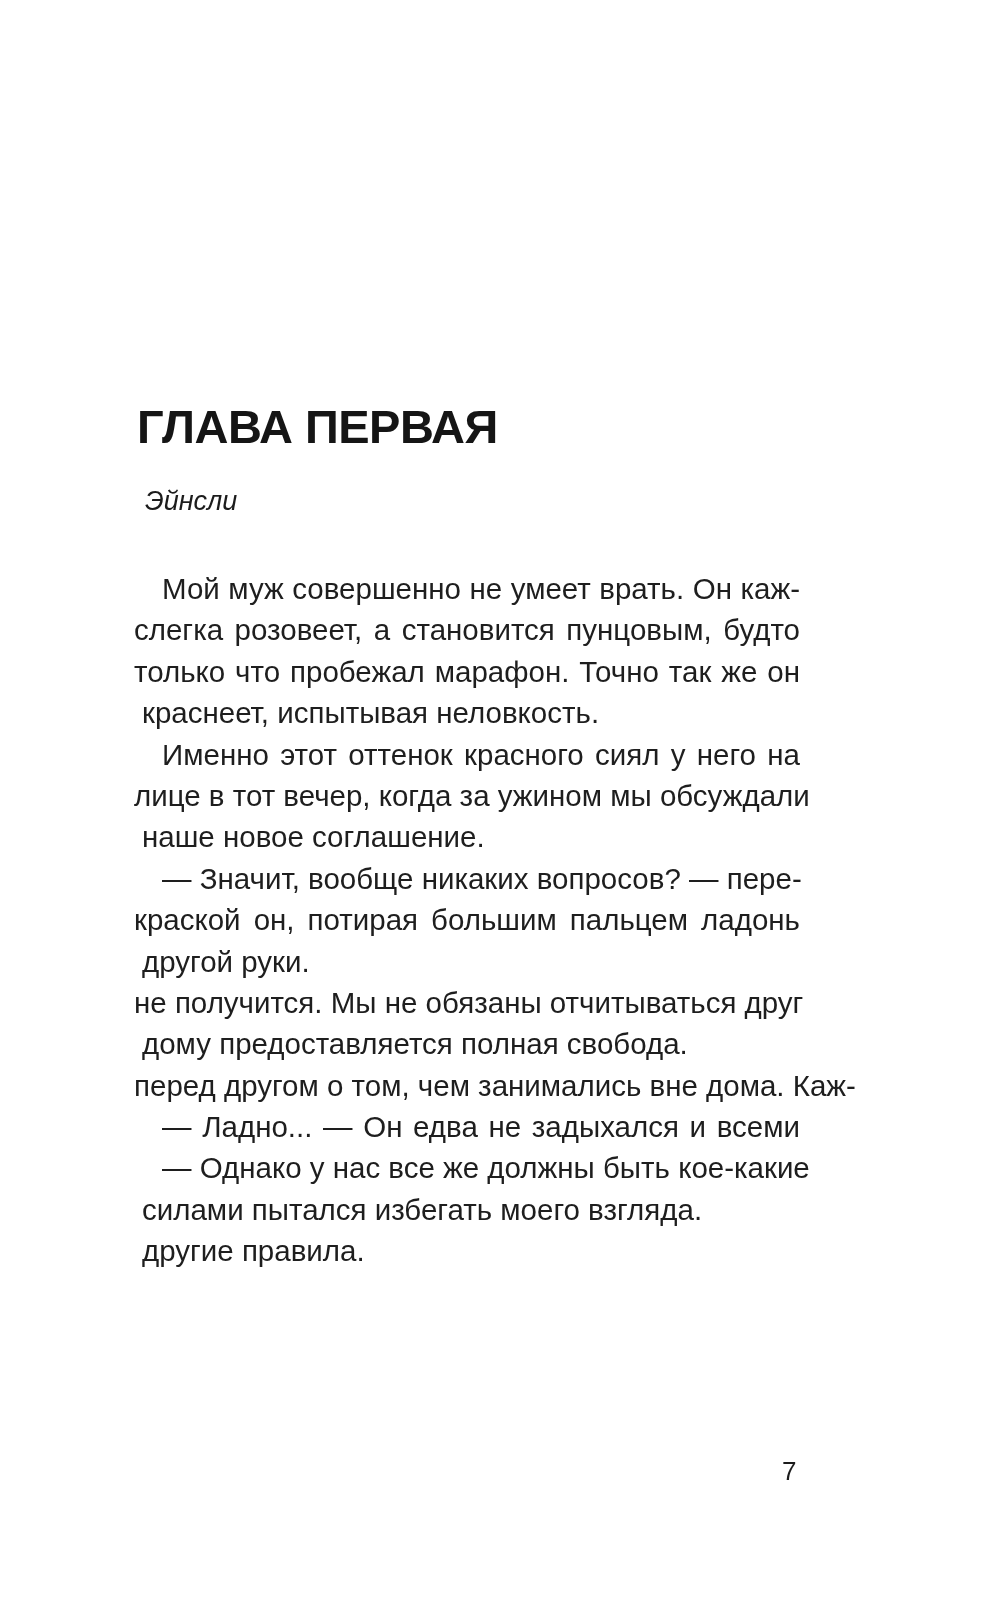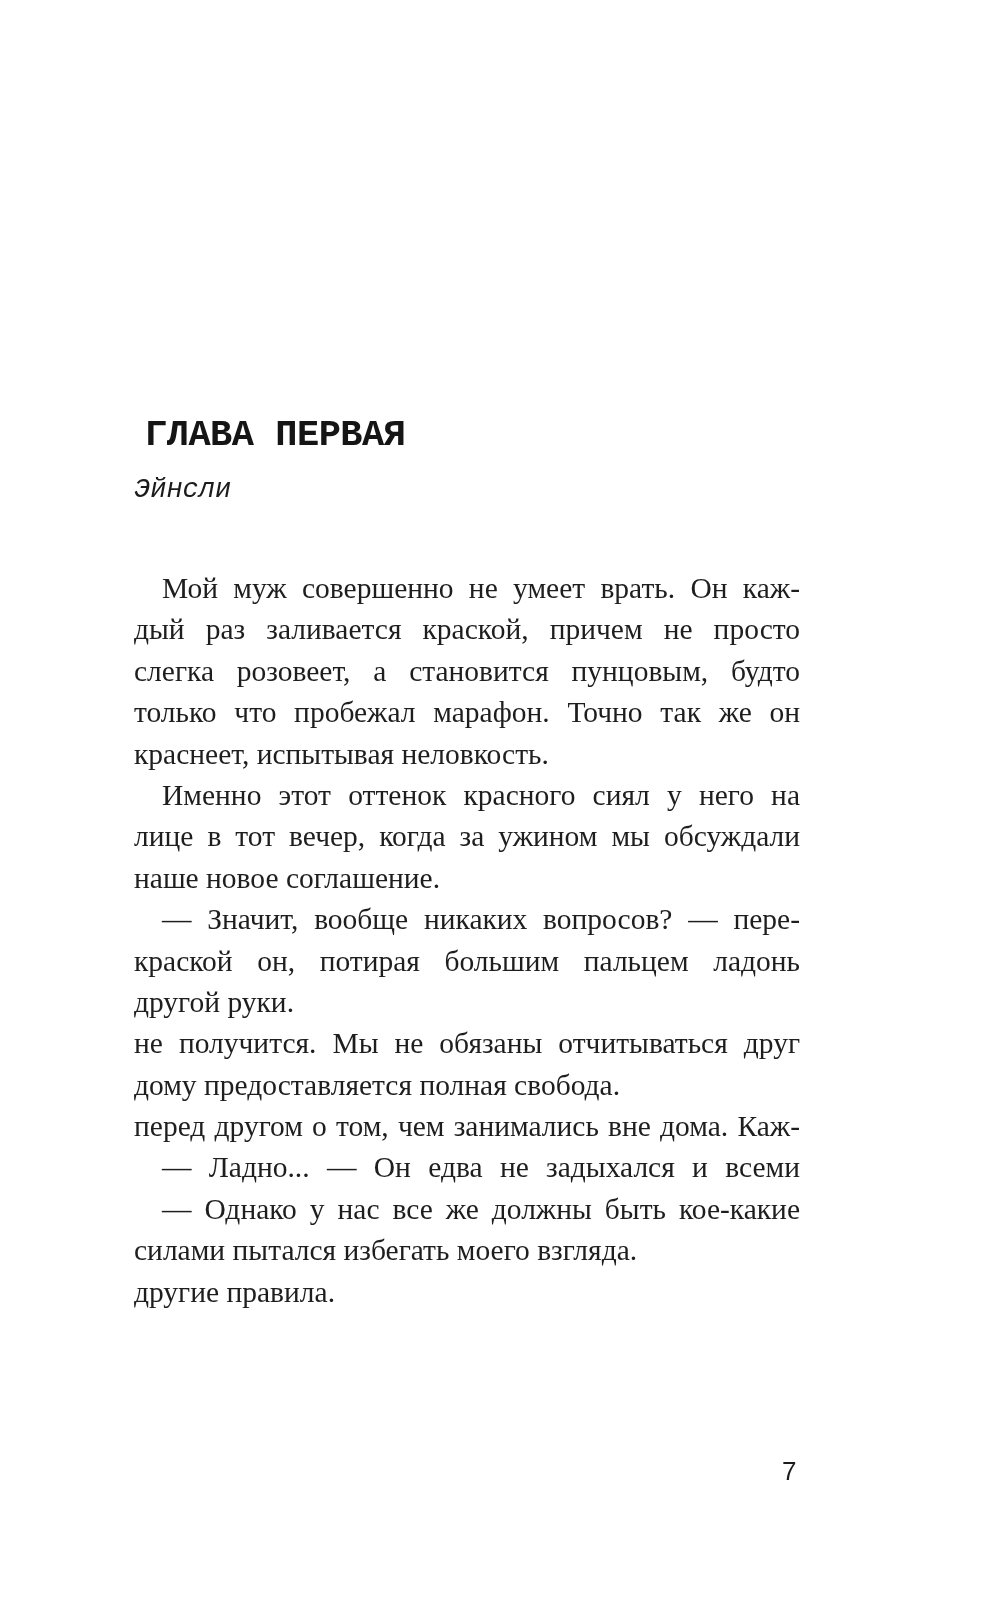--- a/index.html
+++ b/index.html
@@ -16,60 +16,61 @@
   }
   .page {
     position: absolute;
     left: 0; top: 0;
     width: 1000px; height: 1615px;
   }
   .chapter-title {
     position: absolute;
     left: 133px;
     top: 393px;
-    margin: 12px;
-    font-family: Liberation Mono, monospace;
+    margin: 4px;
+    font-family: Liberation Sans, sans-serif;
     font-weight: bold;
-    font-size: 37px;
+    font-size: 47px;
     letter-spacing: -0.5px;
     line-height: 60px;
     color: #151515;
     white-space: nowrap;
   }
   .narrator {
     position: absolute;
     left: 134px;
     top: 472px;
-    margin: 0;
-    font-family: Liberation Mono, monospace;
+    margin: 11px;
+    font-family: Liberation Sans, sans-serif;
     font-style: italic;
     font-size: 27px;
     line-height: 36px;
     color: #1c1c1c;
   }
   .body-text {
     position: absolute;
     left: 134px;
     top: 568px;
     width: 666px;
-    font-family: Liberation Serif, serif;
+    font-family: Liberation Sans, sans-serif;
     font-size: 29.5px;
     line-height: 41.4px;
     color: #1e1e1e;
   }
   .line {
     display: block;
     white-space: nowrap;
     text-align: justify;
     text-align-last: justify;
     height: 41.4px;
     transform-origin: left center;
   }
   .line.last {
     text-align-last: left;
+    margin-left: 8px;
   }
   .line.indent {
     padding-left: 28px;
   }
   .page-number {
     position: absolute;
     left: 782px;
     top: 1454px;
     font-family: "Liberation Sans", sans-serif;
     font-size: 26px;
@@ -79,21 +80,20 @@
 </style>
 </head>
 <body>
 
 <div class="page">
   <h1 class="chapter-title">ГЛАВА ПЕРВАЯ</h1>
   <p class="narrator">Эйнсли</p>
 
   <div class="body-text">
     <span class="line indent">Мой муж совершенно не умеет врать. Он каж-</span>
-    <span class="line">дый раз заливается краской, причем не просто</span>
     <span class="line">слегка розовеет, а становится пунцовым, будто</span>
     <span class="line">только что пробежал марафон. Точно так же он</span>
     <span class="line last">краснеет, испытывая неловкость.</span>
     <span class="line indent">Именно этот оттенок красного сиял у него на</span>
     <span class="line">лице в тот вечер, когда за ужином мы обсуждали</span>
     <span class="line last">наше новое соглашение.</span>
     <span class="line indent">— Значит, вообще никаких вопросов? — пере-</span>
     <span class="line">краской он, потирая большим пальцем ладонь</span>
     <span class="line last">другой руки.</span>
     <span class="line">не получится. Мы не обязаны отчитываться друг</span>

